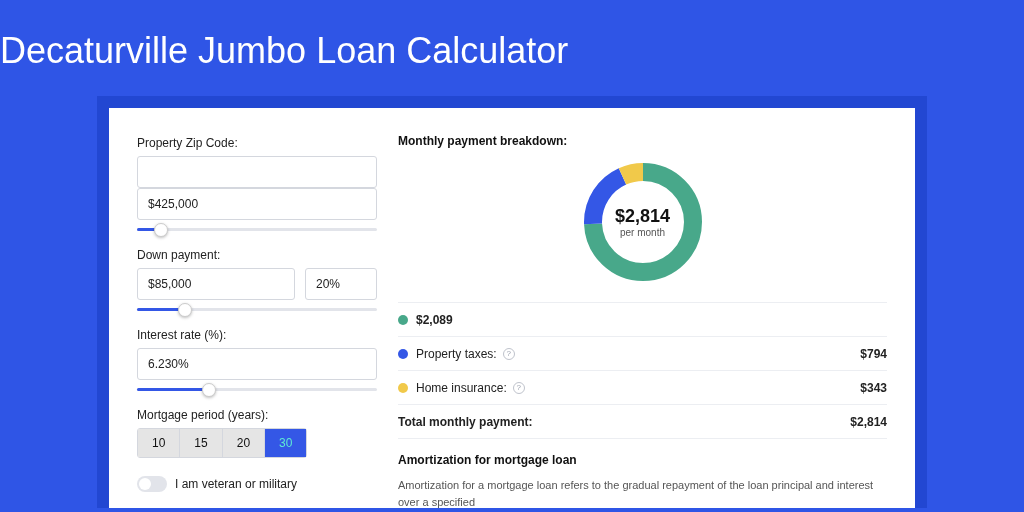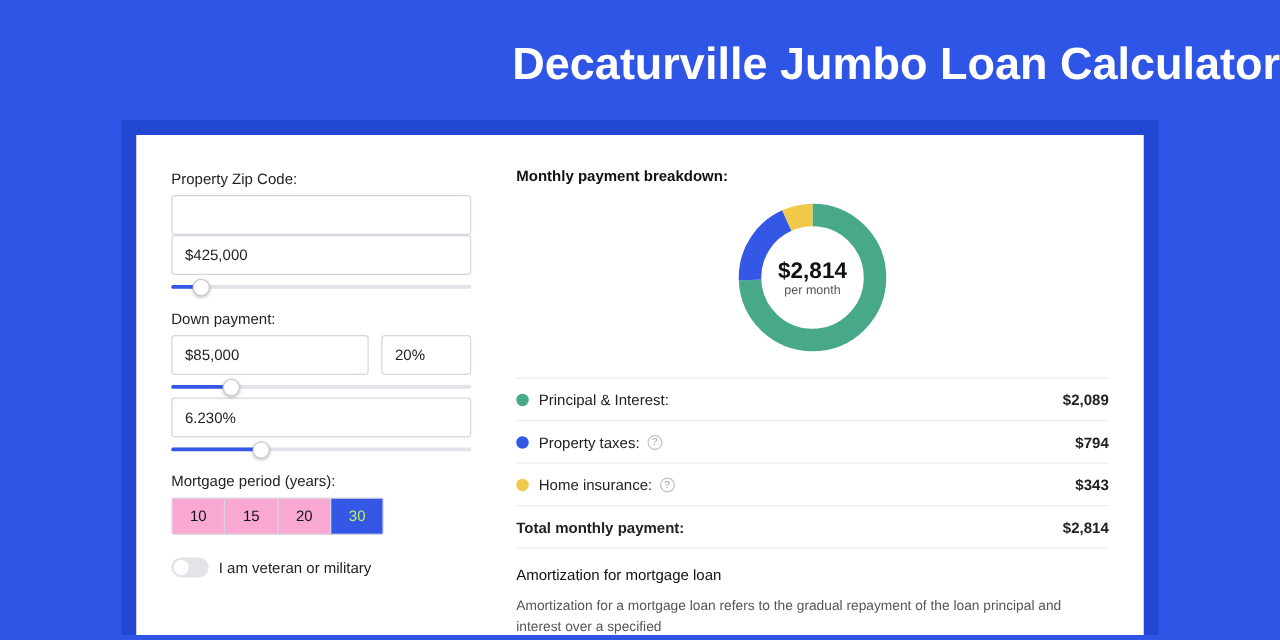--- a/index.html
+++ b/index.html
@@ -1,54 +1,54 @@
 <!DOCTYPE html>
 <html><head>
 <meta charset="utf-8">
 <style>
   *{box-sizing:border-box;margin:0;padding:0;font-family:-apple-system,BlinkMacSystemFont,"Segoe UI",Arial,sans-serif}
   body{width:1024px;height:512px;overflow:hidden;background:#2f55e6}
-  .hero-title{color:#fff;font-size:36px;font-weight:700;text-align:right;padding:30px 0 24px}
+  .hero-title{color:#fff;font-size:36px;font-weight:400;text-align:left;padding:30px 0 24px}
   .card-outer{background:#2247d2;width:830px;margin:0 auto;padding:12px 12px 0 12px}
-  .card{background:#fff;width:100%;height:400px;padding:18px 28px;display:flex;gap:36px}
+  .card{background:#fff;width:100%;height:400px;padding:18px 28px;display:flex;gap:21px}
   .left{width:240px;flex:0 0 240px}
   .right{flex:1;min-width:0}
   .lbl{font-size:12px;color:#222;margin:10px 0 6px}
   .inp{width:100%;height:32px;border:1px solid #d4d7de;border-radius:3px;padding:12px 10px;font-size:12px;color:#222}
   .slider{position:relative;height:16px;margin-top:2px}
   .slider .track{position:absolute;top:6px;left:0;right:0;height:3px;background:#e2e4ea;border-radius:2px}
   .slider .fill{position:absolute;top:6px;left:0;height:3px;background:#3457e6;border-radius:2px}
   .slider .thumb{position:absolute;top:1px;width:14px;height:14px;border-radius:50%;background:#fff;border:1px solid #ccc;box-shadow:0 1px 3px rgba(0,0,0,.25);transform:translateX(-50%)}
   .row{display:flex;gap:10px}
   .row .inp:first-child{flex:1}
   .row .inp:last-child{width:72px;flex:0 0 72px}
   .periods{display:flex;gap:0;border:1px solid #d4d7de;border-radius:3px;width:max-content;margin-top:4px}
-  .period{height:28px;padding:0 14px;font-size:12px;color:#111;background:#f9a8d4;border:none;border-right:1px solid #d4d7de;cursor:pointer}
+  .period{height:28px;padding:0 14px;font-size:12px;color:#111;background:#e5e5e5;border:none;border-right:1px solid #d4d7de;cursor:pointer}
   .period:last-child{border-right:none}
-  .period.active{background:#3457e6;color:#bef264}
+  .period.active{background:#3457e6;color:#5eead4}
   .toggle-row{display:flex;align-items:center;gap:8px;margin-top:18px}
   .toggle{width:30px;height:16px;border-radius:8px;background:#e2e4ea;position:relative}
   .toggle .knob{position:absolute;top:2px;left:2px;width:12px;height:12px;border-radius:50%;background:#fff}
   .toggle-lbl{font-size:12px;color:#222}
   .sect-title{font-size:12px;font-weight:700;color:#111;margin:8px 0 6px}
   .donut-wrap{display:flex;justify-content:center;margin:10px 0 16px}
   .donut{position:relative;width:128px;height:128px}
   .donut svg{transform:rotate(-90deg)}
   .donut-center{position:absolute;inset:0;display:flex;flex-direction:column;align-items:center;justify-content:center}
   .donut-amt{font-size:18px;font-weight:700;color:#111}
   .donut-sub{font-size:10px;color:#555}
   .legend{border-top:1px solid #eceef2}
   .legend-row{display:flex;align-items:center;gap:8px;height:34px;border-bottom:1px solid #eceef2;font-size:12px;color:#222}
   .legend-row.total{font-weight:700}
   .dot{width:10px;height:10px;border-radius:50%;flex:0 0 10px}
   .legend-label{flex:1;display:flex;align-items:center;gap:6px}
   .info-ico{width:12px;height:12px;border-radius:50%;border:1px solid #bfc3cc;color:#9aa0ad;font-size:8px;line-height:10px;text-align:center}
   .legend-val{font-weight:700}
   .amort{margin-top:14px}
-  .amort-title{font-size:12px;font-weight:400;color:#111;margin-bottom:10px}
+  .amort-title{font-size:12px;font-weight:700;color:#111;margin-bottom:10px}
   .amort-body{font-size:11px;color:#555;line-height:1.5}
 </style>
 </head>
 <body>
 
 <div class="hero-title">Decaturville Jumbo Loan Calculator</div>
 <div class="card-outer">
  <div class="card">
 
   <div class="left">
@@ -66,20 +66,21 @@
     <div class="row">
       <input class="inp" value="$85,000" style="">
       <input class="inp" value="20%" style="">
     </div>
     <div class="slider">
       <div class="track"></div>
           <div class="fill" style="width: 20%;"></div>
           <div class="thumb" style="left: 20%;"></div>
     </div>
 
+    <div class="lbl">Interest rate (%):</div>
     <input class="inp" value="6.230%" style="">
     <div class="slider">
       <div class="track"></div>
           <div class="fill" style="width: 30%;"></div>
           <div class="thumb" style="left: 30%;"></div>
     </div>
 
     <div class="lbl">Mortgage period (years):</div>
     <div class="periods" id="periods">
           <button class="period">10</button>
@@ -109,23 +110,20 @@
         <div class="donut-center">
           <div class="donut-amt">$2,814</div>
           <div class="donut-sub">per month</div>
         </div>
       </div>
     </div>
 
     <div class="legend" id="legend">
           <div class="legend-row">
             <span class="dot" style="background: rgb(72, 168, 138);"></span>
-            <span class="legend-label">
-              <span>Principal &amp; Interest:</span>
-            </span>
             <span class="legend-val">$2,089</span>
           </div>
           <div class="legend-row">
             <span class="dot" style="background: rgb(52, 87, 230);"></span>
             <span class="legend-label">
               <span>Property taxes:</span>
               <span class="info-ico">?</span>
             </span>
             <span class="legend-val">$794</span>
           </div>

